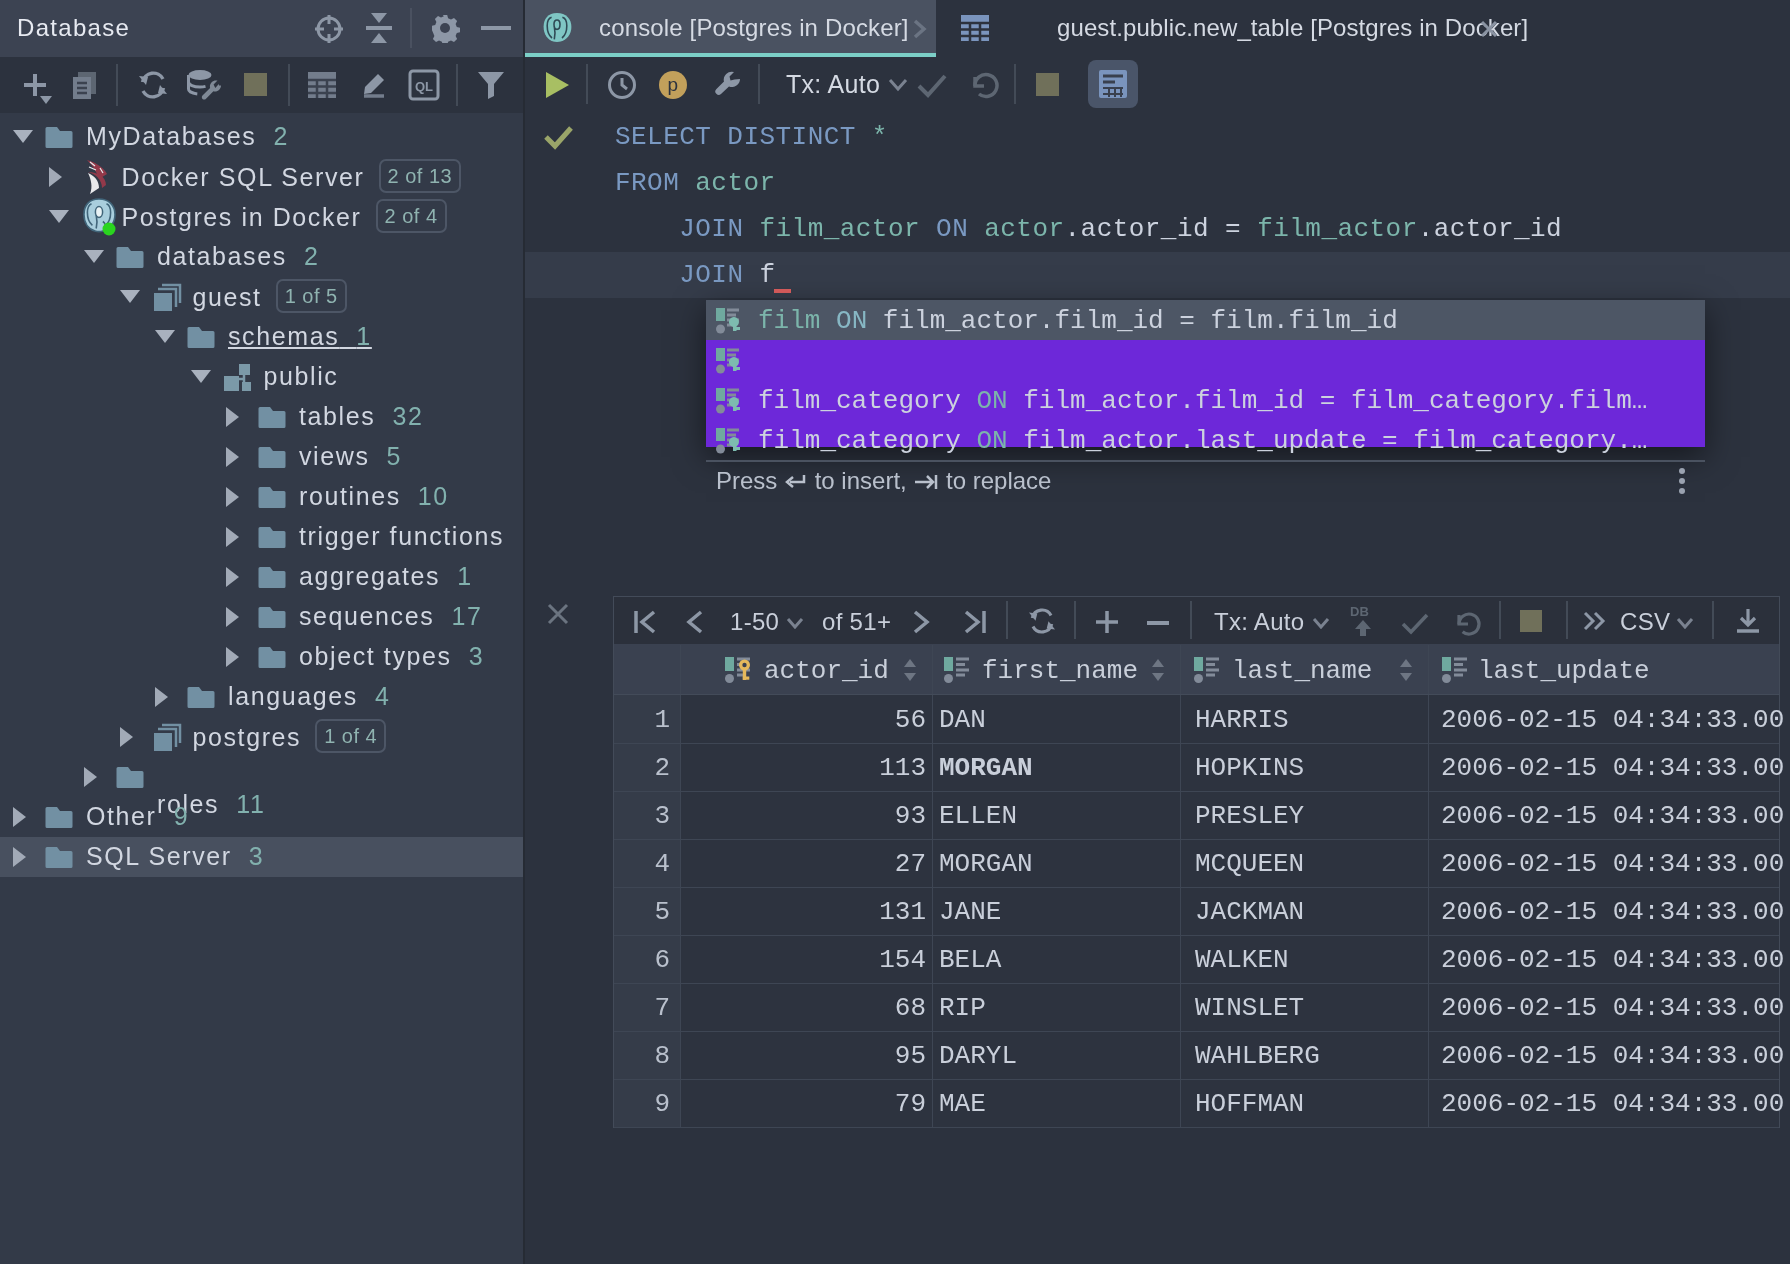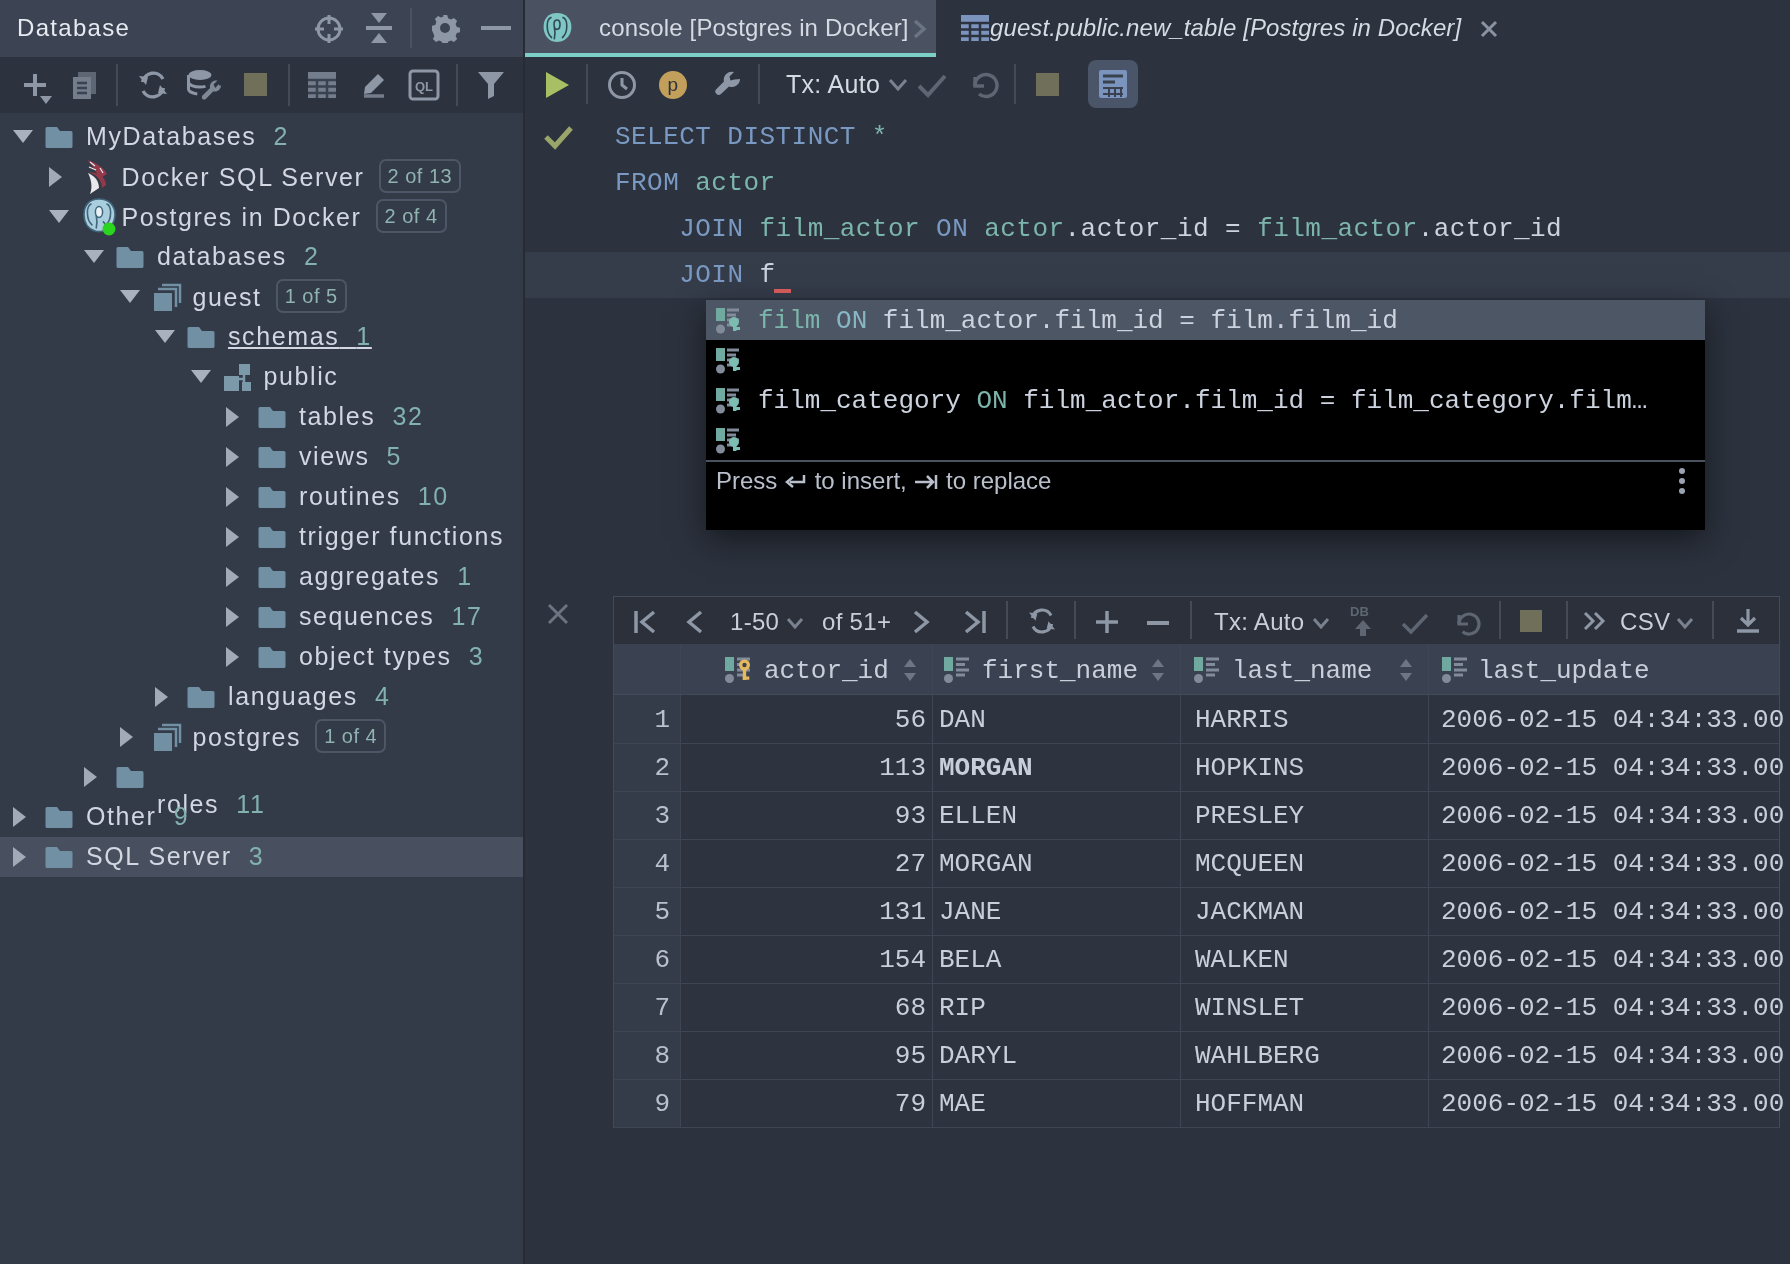--- a/index.html
+++ b/index.html
@@ -16,21 +16,21 @@
   .arrow-r{width:0;height:0;border-top:10px solid transparent;border-bottom:10px solid transparent;border-left:13px solid #a2aab7;}
   .selband{left:0;top:837px;width:523px;height:40px;background:#48505f;}
   .panel-div{left:523px;top:0;width:2px;height:1264px;background:#262b34;}
   .tabbar{left:525px;top:0;width:1265px;height:57px;background:#2c323e;}
   .tab-active{left:525px;top:0;width:411px;height:53px;background:#4a5261;}
   .tab-ul{left:525px;top:53px;width:411px;height:4px;background:#7ccfc7;}
   .tabtxt{font-size:24px;color:#d5dae3;letter-spacing:0.15px;white-space:pre;}
   .code{font-size:26px;white-space:pre;font-family:"Liberation Mono",monospace;letter-spacing:0.45px;}
   .curline{left:525px;top:252px;width:1265px;height:46px;background:#353c4a;}
   .kw{color:#7a99c2;} .tl{color:#7cb5ab;} .wh{color:#ccd2de;}
-  .popup{left:706px;top:300px;width:999px;height:230px;background:#000000;box-shadow:0 10px 30px rgba(0,0,0,.5);}
+  .popup{left:706px;top:300px;width:999px;height:147px;background:#6d28d9;box-shadow:0 10px 30px rgba(0,0,0,.5);}
   .popup-sel{left:0px;top:0px;width:999px;height:40px;background:#4d5665;}
   .popline{font-size:26px;white-space:pre;font-family:"Liberation Mono",monospace;}
   .popfoot{font-size:24px;color:#b9c0cc;white-space:pre;}
   .popfoot svg{display:inline;vertical-align:-4px;}
   .grid{left:613px;top:596px;width:1167px;height:532px;background:#2d333f;border:1px solid #434b59;box-sizing:border-box;}
   .gtoolbar{left:614px;top:597px;width:1165px;height:47px;background:#2b303b;}
   .ghead{left:614px;top:644px;width:1165px;height:51px;background:#3a4150;}
   .gtxt{font-size:24px;color:#c9cfda;letter-spacing:0.3px;white-space:pre;}
   .celltxt{font-size:26px;color:#c9cfda;white-space:pre;font-family:"Liberation Mono",monospace;}
   .abs>svg{display:block;}
@@ -331,21 +331,21 @@
       <svg width="20" height="22" viewBox="0 0 20 22" fill="none">
         <path d="M6 3 l9 8-9 8" stroke="#6b7483" stroke-width="3.5"></path>
       </svg>
     </div>
     <div class="abs" style="left:960px;top:14px;">
       <svg width="30" height="28" viewBox="0 0 30 28" fill="none">
         <rect x="1" y="1" width="28" height="26" fill="#7a94bd"></rect>
         <path d="M1 9h28M1 15.5h28M1 22h28M10 9v18M20 9v18" stroke="#2c323e" stroke-width="2.5"></path>
       </svg>
     </div>
-    <div class="abs tabtxt" style="left:990px;top:14px;letter-spacing:0.1px;font-style:italic;">guest.public.new_table [Postgres in Docker]</div>
+    <div class="abs tabtxt" style="left:1057px;top:14px;letter-spacing:0.1px;">guest.public.new_table [Postgres in Docker]</div>
     <div class="abs" style="left:1478px;top:18px;">
       <svg width="22" height="22" viewBox="0 0 22 22" fill="none">
         <path d="M4 4 l14 14 M18 4 L4 18" stroke="#8a93a2" stroke-width="3"></path>
       </svg>
     </div>
   </div>
   <div id="edtoolbar">
     <div class="abs" style="left:543px;top:70px;">
       <svg width="28" height="30" viewBox="0 0 28 30" fill="none">
         <path d="M3 2 L26 15 3 28z" fill="#a8bf63"></path>
@@ -452,20 +452,21 @@
           <circle cx="6.5" cy="24" r="4.5" fill="#828b99"></circle>
           <path d="M13 5h12M13 10h9M13 15h12M13 20h9" stroke="#828b99" stroke-width="3"></path>
           <path d="M20 12a5 5 0 1 1-0.1 0z" fill="#7dbcb0"></path>
           <rect x="19" y="17" width="3.5" height="9" fill="#7dbcb0"></rect>
           <rect x="19" y="22" width="7" height="3" fill="#7dbcb0"></rect>
         </svg>
       </div>
     </div>
     <div class="abs popline" style="left:52px;top:6px;"><span class="tl">film</span><span style="color:#87b7c4"> ON </span><span class="wh">film_actor.film_id = film.film_id</span></div>
     <div class="abs popline" style="left:52px;top:86px;"><span class="wh">film_category</span><span class="tl"> ON </span><span class="wh">film_actor.film_id = film_category.film…</span></div>
+    <div class="abs popline" style="left:52px;top:126px;"><span class="wh">film_category</span><span class="tl"> ON </span><span class="wh">film_actor.last_update = film_category.…</span></div>
     <div class="abs" style="left:0;top:160px;width:999px;height:2px;background:#4a5260;"></div>
     <div class="abs popfoot" style="left:10px;top:167px;" id="pfoot">Press <svg width="24" height="20" viewBox="0 0 24 20" style="display:inline;vertical-align:-3px">
         <path d="M20 3v7H6" stroke="#b9c0cc" stroke-width="2.5" fill="none"></path>
         <path d="M9 5 l-6 5 6 5" stroke="#b9c0cc" stroke-width="2.5" fill="none"></path>
       </svg> to insert, <svg width="26" height="20" viewBox="0 0 26 20" style="display:inline;vertical-align:-3px">
         <path d="M2 10h17M14 4 l6 6-6 6M23 3v14" stroke="#b9c0cc" stroke-width="2.5" fill="none"></path>
       </svg> to replace</div>
     <div class="abs" id="pdots" style="left:972px;top:166px;">
       <svg width="8" height="30" viewBox="0 0 8 30" fill="none">
         <circle cx="4" cy="5" r="3" fill="#9aa2b0"></circle>

